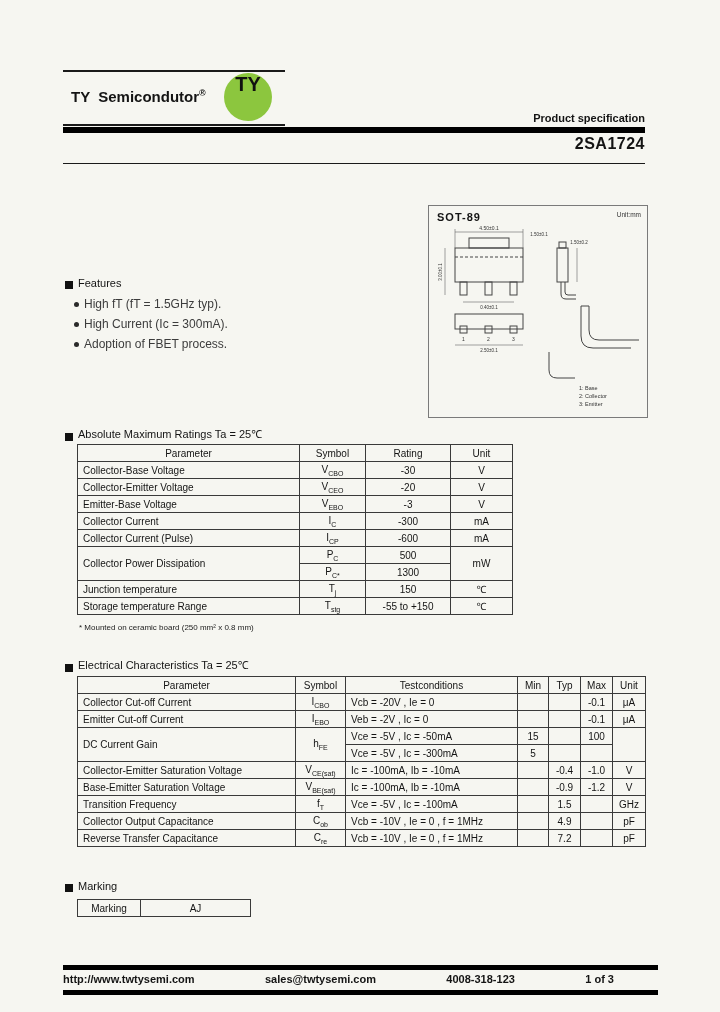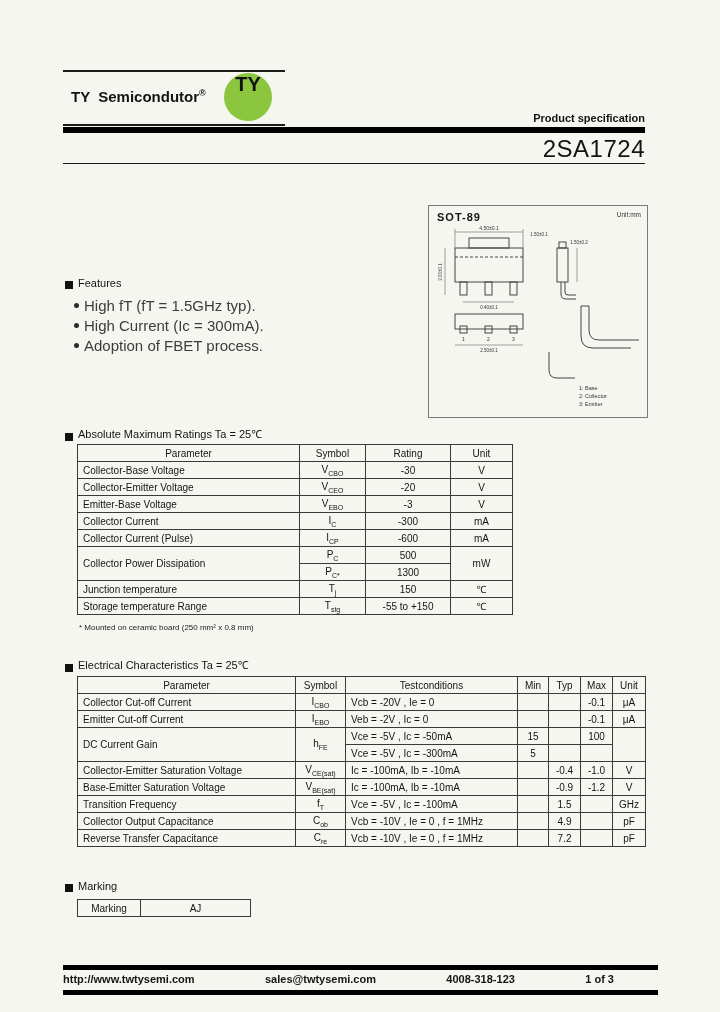--- a/index.html
+++ b/index.html
@@ -5,24 +5,24 @@
   *{margin:0;padding:0;box-sizing:border-box}
   body{background:#e9e9e9}
   .page{position:relative;width:720px;height:1012px;background:#f6f6f1;font-family:"Liberation Sans",sans-serif;color:#141414;overflow:hidden}
   .abs{position:absolute}
   .hline{background:#1a1a1a}
   .brand{font-size:15px;font-weight:bold;white-space:pre}
   .brand sup{font-size:9px}
   .logo{width:48px;height:48px;border-radius:50%;background:#8cc63e;display:flex;align-items:flex-start;justify-content:center;font-weight:bold;font-size:20px;color:#101010}
   .prod-spec{font-size:11px;font-weight:bold}
   .bar{background:#000}
-  .part-no{font-size:24px;font-weight:normal;letter-spacing:.5px}
+  .part-no{font-size:16px;font-weight:bold;letter-spacing:.5px}
   .sec-title{font-size:11px;display:flex;align-items:flex-end;gap:5px}
   .sq{width:8px;height:8px;background:#111;display:inline-block}
-  .feature{font-size:15px;color:#3c3c3c;display:flex;align-items:center;gap:5px}
+  .feature{font-size:12px;color:#3c3c3c;display:flex;align-items:center;gap:5px}
   .dot{width:5px;height:5px;border-radius:50%;background:#2a2a2a;display:inline-block}
   table{border-collapse:collapse;table-layout:fixed}
   td,th{border:1px solid #3a3a3a;height:17px;font-size:10px;font-weight:normal;padding:0 3px;overflow:hidden;white-space:nowrap}
   .p{text-align:left;padding-left:5px}
   .c{text-align:center}
   sub{font-size:7px}
   .footnote{font-size:8px;color:#222}
   .pkg-box{width:220px;height:213px;border:1px solid #7a7a7a}
   .pkg-name{font-size:11px;font-weight:bold;letter-spacing:1px}
   .pkg-unit{font-size:6.5px;color:#333}

